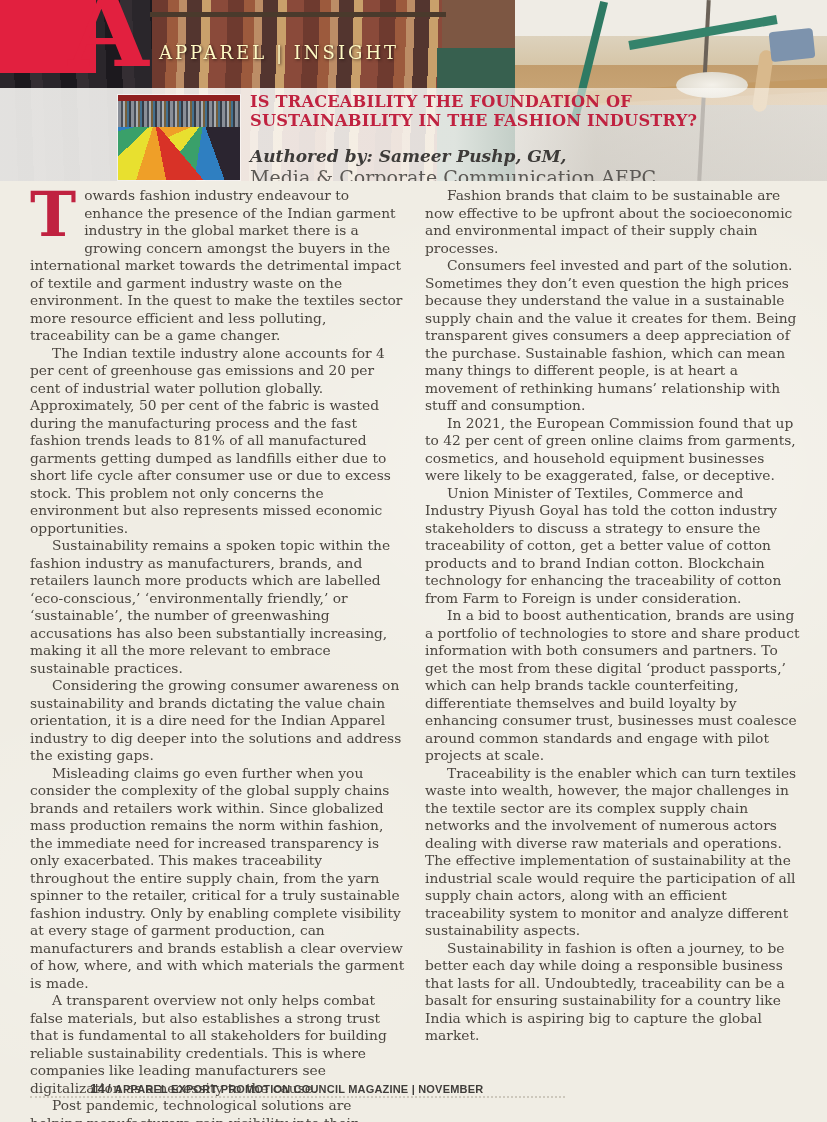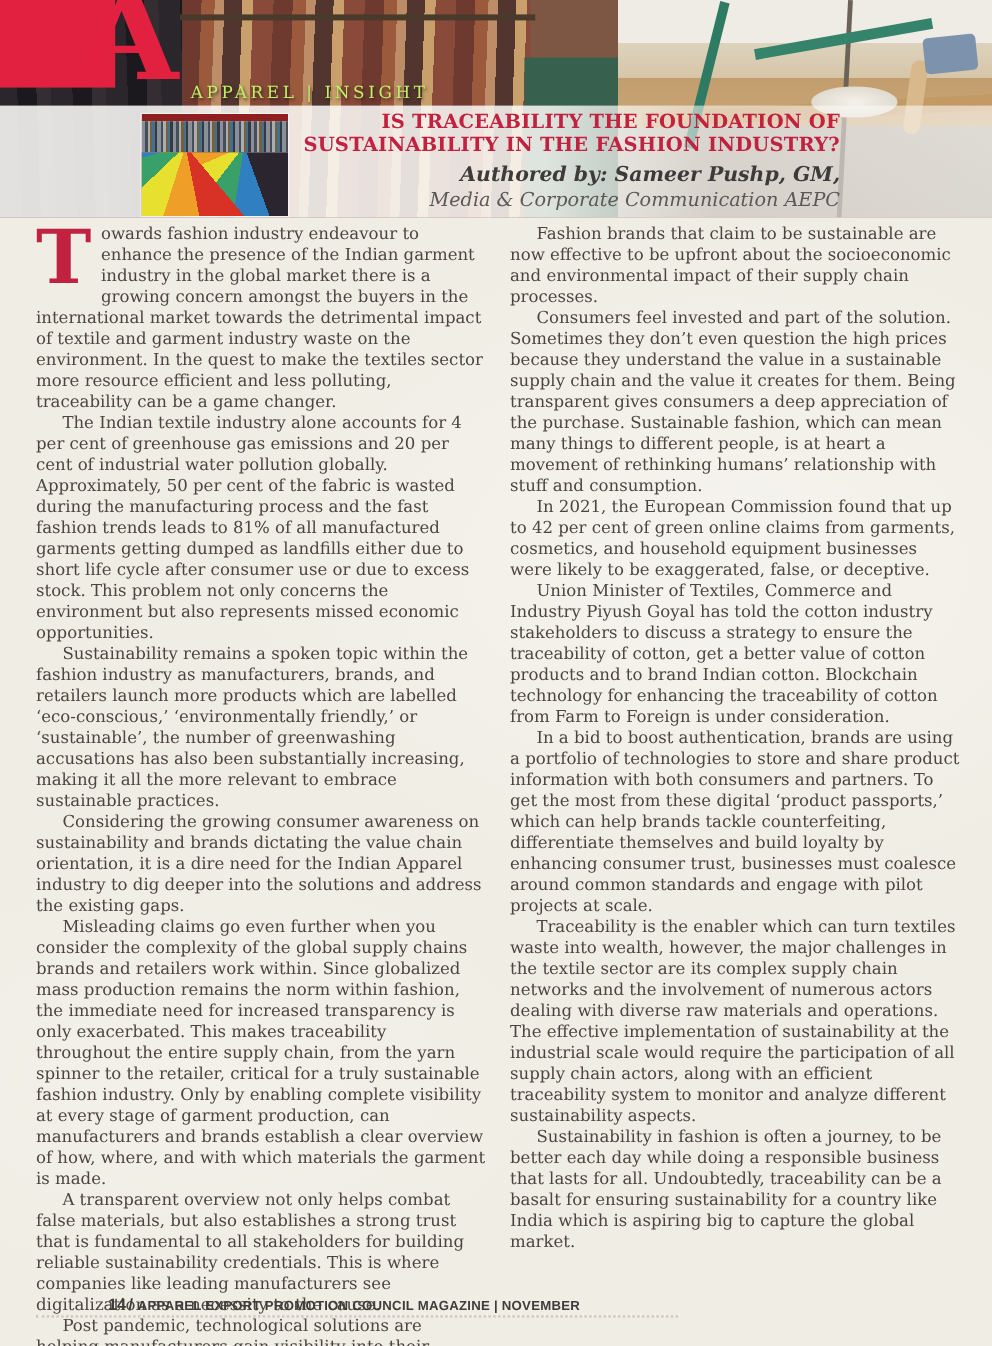--- a/index.html
+++ b/index.html
@@ -26,43 +26,43 @@
   .ph-chair-a{left:585px;top:0;width:8px;height:125px;background:#2e7a63;transform:rotate(14deg);}
   .ph-chair-b{left:628px;top:28px;width:150px;height:9px;background:#35836b;transform:rotate(-10deg);}
   .ph-bowl{left:676px;top:72px;width:72px;height:26px;border-radius:50%;
     background:radial-gradient(#f4f1ea,#d8d2c4);}
   .ph-pin{left:756px;top:50px;width:14px;height:62px;background:#d9b98c;border-radius:7px;transform:rotate(8deg);}
   .ph-bag{left:770px;top:30px;width:44px;height:30px;background:#7d93ad;border-radius:4px;transform:rotate(-6deg);}
 
   .logo-block{position:absolute;left:0;top:0;width:96px;height:73px;background:var(--logo-red,#e2203f);}
   .logo-letter{position:absolute;left:68px;top:-22px;font-family:"DejaVu Serif",serif;font-weight:bold;
     font-size:104px;line-height:1;color:var(--logo-red,#e2203f);}
-  .section-label{position:absolute;left:159px;top:70px;font-size:14px;letter-spacing:3px;
-    color:#bef264;text-shadow:1px 1px 3px rgba(40,20,20,0.85);white-space:nowrap;}
+  .section-label{position:absolute;left:159px;top:42px;font-size:18px;letter-spacing:3px;
+    color:#fef9c3;text-shadow:1px 1px 3px rgba(40,20,20,0.85);white-space:nowrap;}
 
   .overlay{position:absolute;left:0;top:88px;width:827px;height:93px;
     background:linear-gradient(90deg,rgba(252,251,248,0.88) 0%,rgba(252,251,248,0.85) 55%,rgba(252,251,248,0.52) 72%,rgba(252,251,248,0.60) 100%);}
 
   
   .thumb{position:absolute;left:118px;top:95px;width:122px;height:85px;overflow:hidden;
     box-shadow:0 0 0 1px rgba(255,255,255,0.55);}
   .thumb-bar{height:6px;background:#8f2020;}
   .thumb-top{height:26px;
     background:repeating-linear-gradient(90deg,#8a8f98 0 3px,#474d58 3px 5px,#a8adb2 5px 7px,#77603c 7px 9px,#44708e 9px 11px,#343a44 11px 13px);}
   .thumb-fan{height:53px;background:
     conic-gradient(from 140deg at 30% -10%, #d83227 0 8%, #ef9f28 8% 16%, #e8e02f 16% 24%, #3aa06a 24% 32%, #2f7fc1 32% 40%, #8347b5 40% 48%, rgba(0,0,0,0) 48%),
     conic-gradient(from 160deg at 70% -10%, #2f7fc1 0 8%, #3aa06a 8% 16%, #e8e02f 16% 24%, #ef9f28 24% 32%, #d83227 32% 40%, #8347b5 40% 48%, rgba(0,0,0,0) 48%),
     #2b2530;}
 
   
-  .title-block{position:absolute;left:250px;top:93px;width:450px;text-align:right;}
+  .title-block{position:absolute;left:250px;top:93px;width:450px;text-align:left;}
   .title-line{font-weight:bold;font-size:16.2px;line-height:18.5px;letter-spacing:0.2px;
     color:var(--accent,#c02240);}
-  .author-line{margin-top:6px;font-style:italic;font-weight:bold;font-size:17px;line-height:21px;color:#3d3b39;}
-  .author-org{font-style:italic;font-size:16px;line-height:20px;color:#5c5955;}
+  .author-line{margin-top:16px;font-style:italic;font-weight:bold;font-size:17px;line-height:21px;color:#3d3b39;}
+  .author-org{font-size:19px;line-height:20px;color:#5c5955;}
 
   
   .body-cols{position:absolute;left:30px;top:187px;width:770px;display:flex;gap:20px;}
   .col{width:375px;}
   .para{margin:0;font-size:13.8px;line-height:17.5px;color:var(--body-text,#4a453f);text-align:left;}
   .para.indent{text-indent:22px;}
   .dropcap{float:left;font-size:62px;line-height:50px;padding:3px 8px 0 0;font-weight:bold;
     color:var(--accent,#c02240);}
 
   

